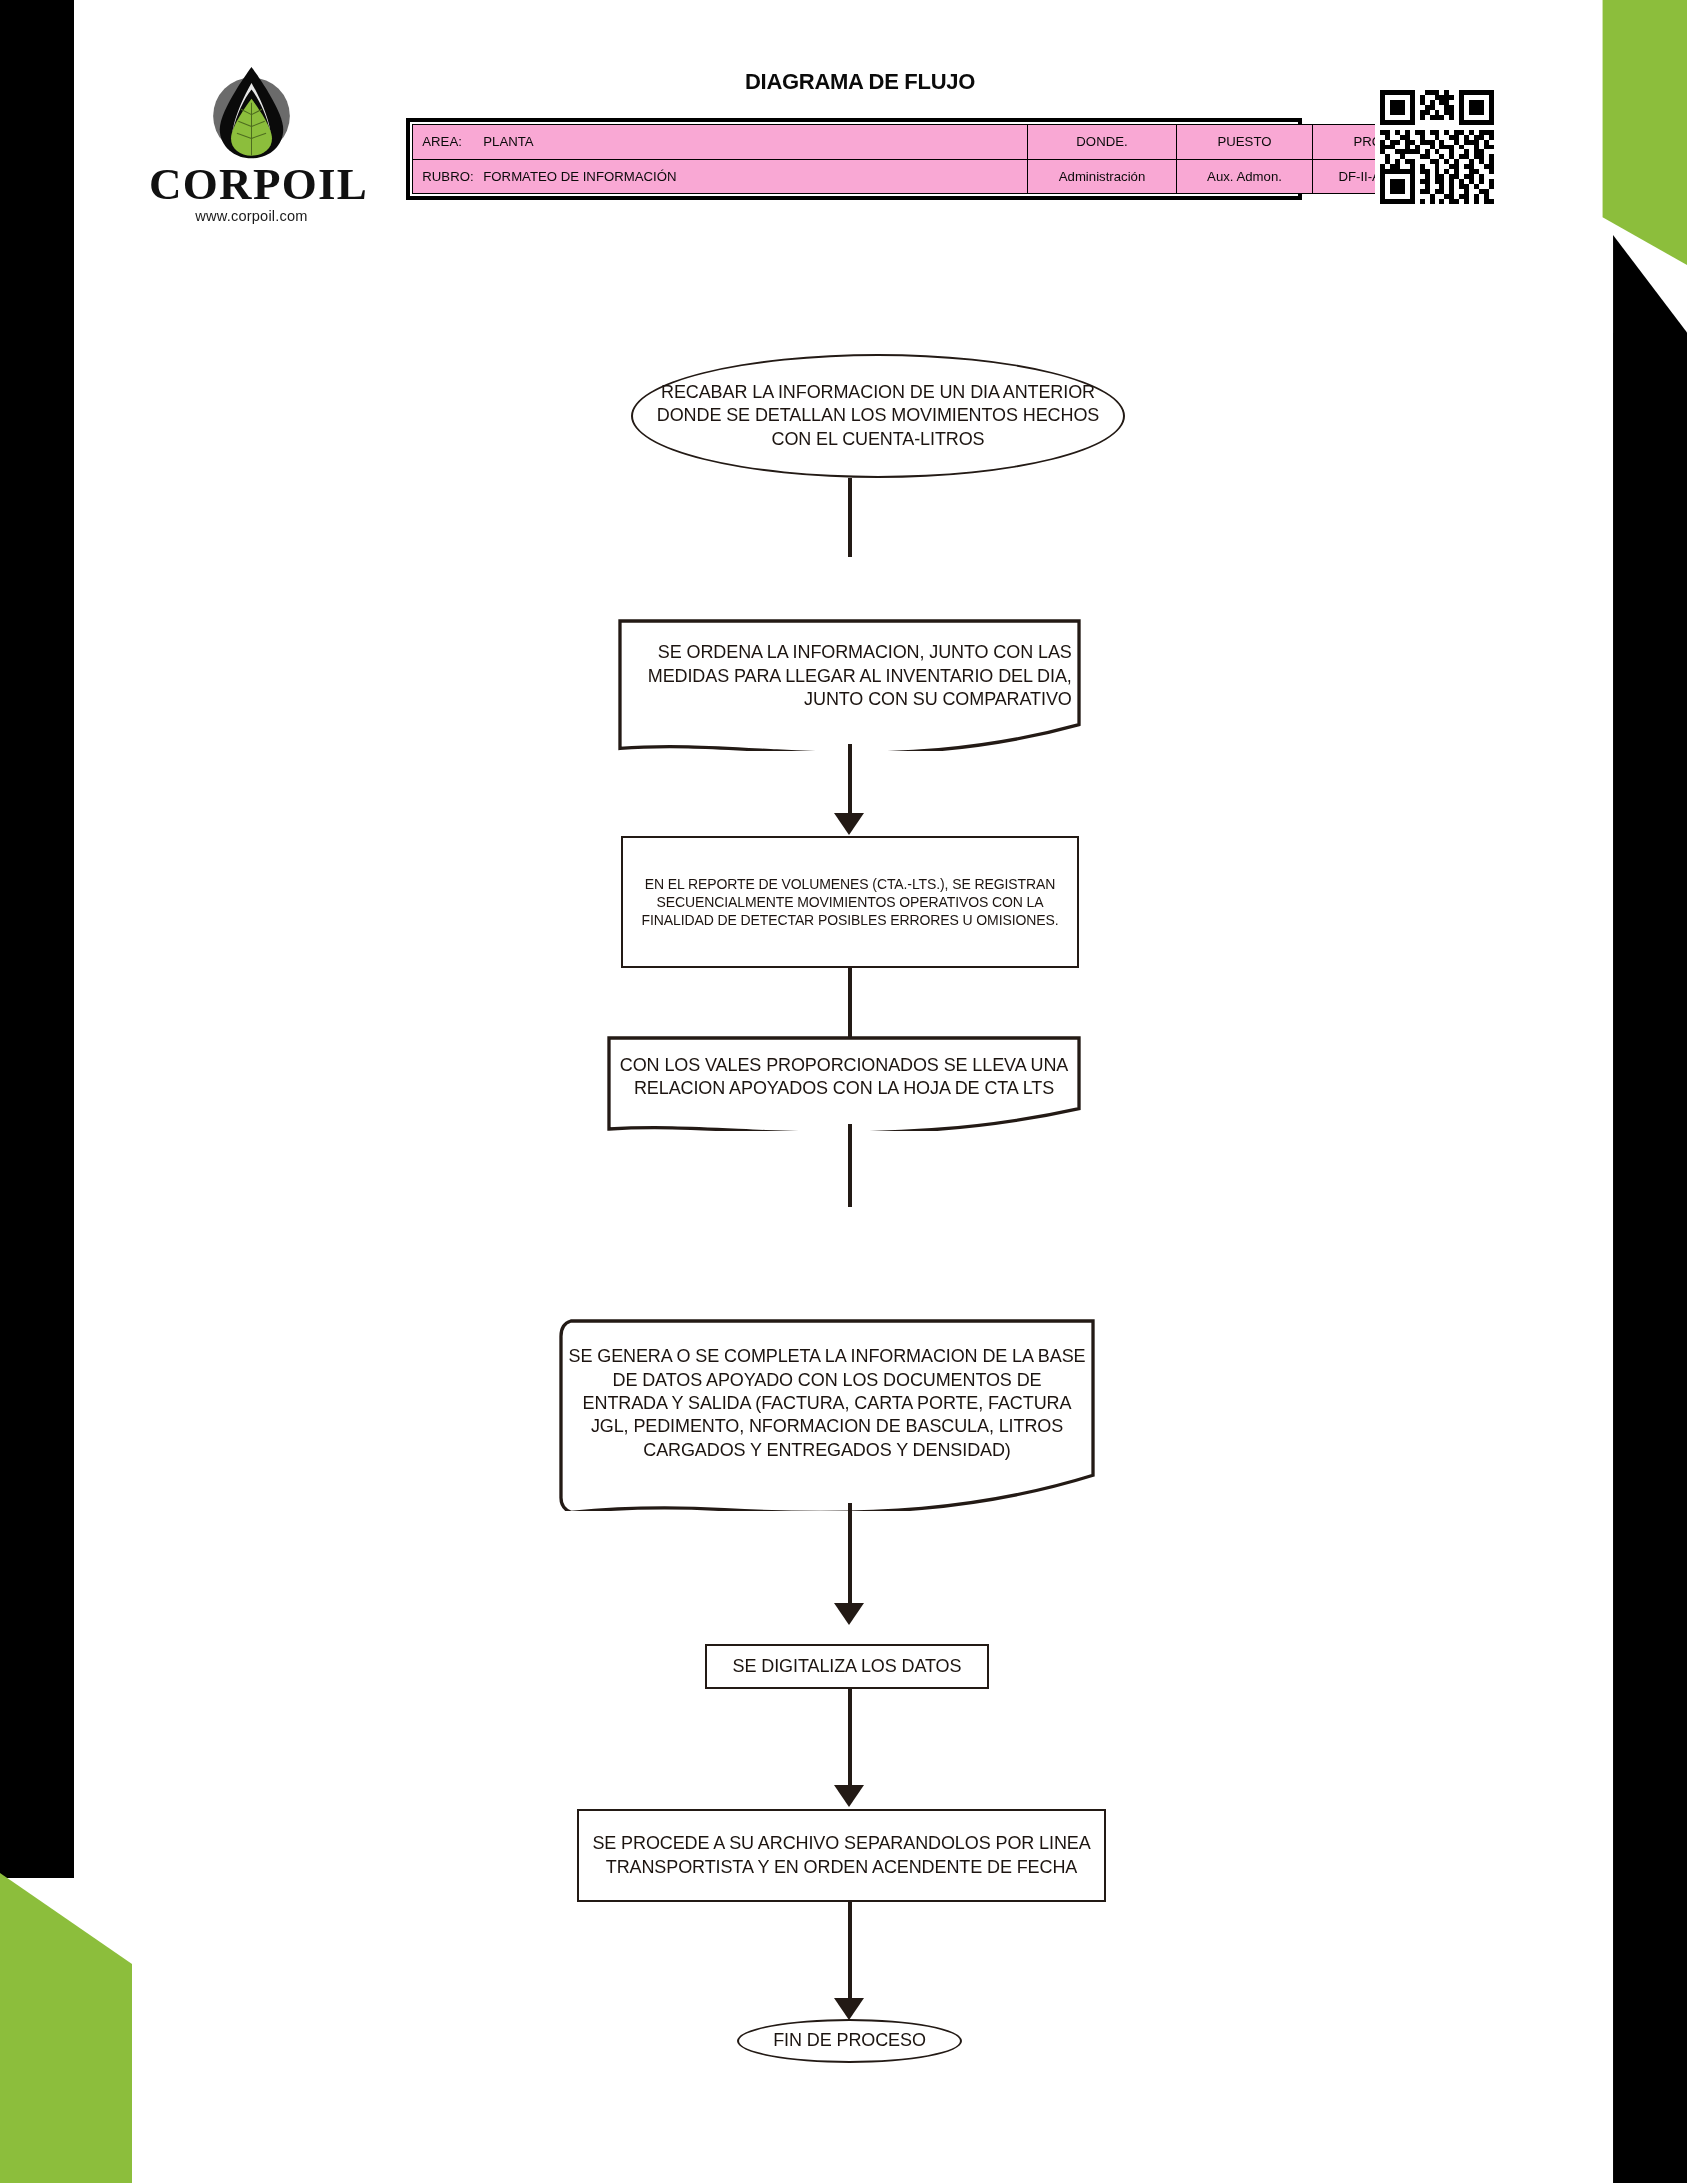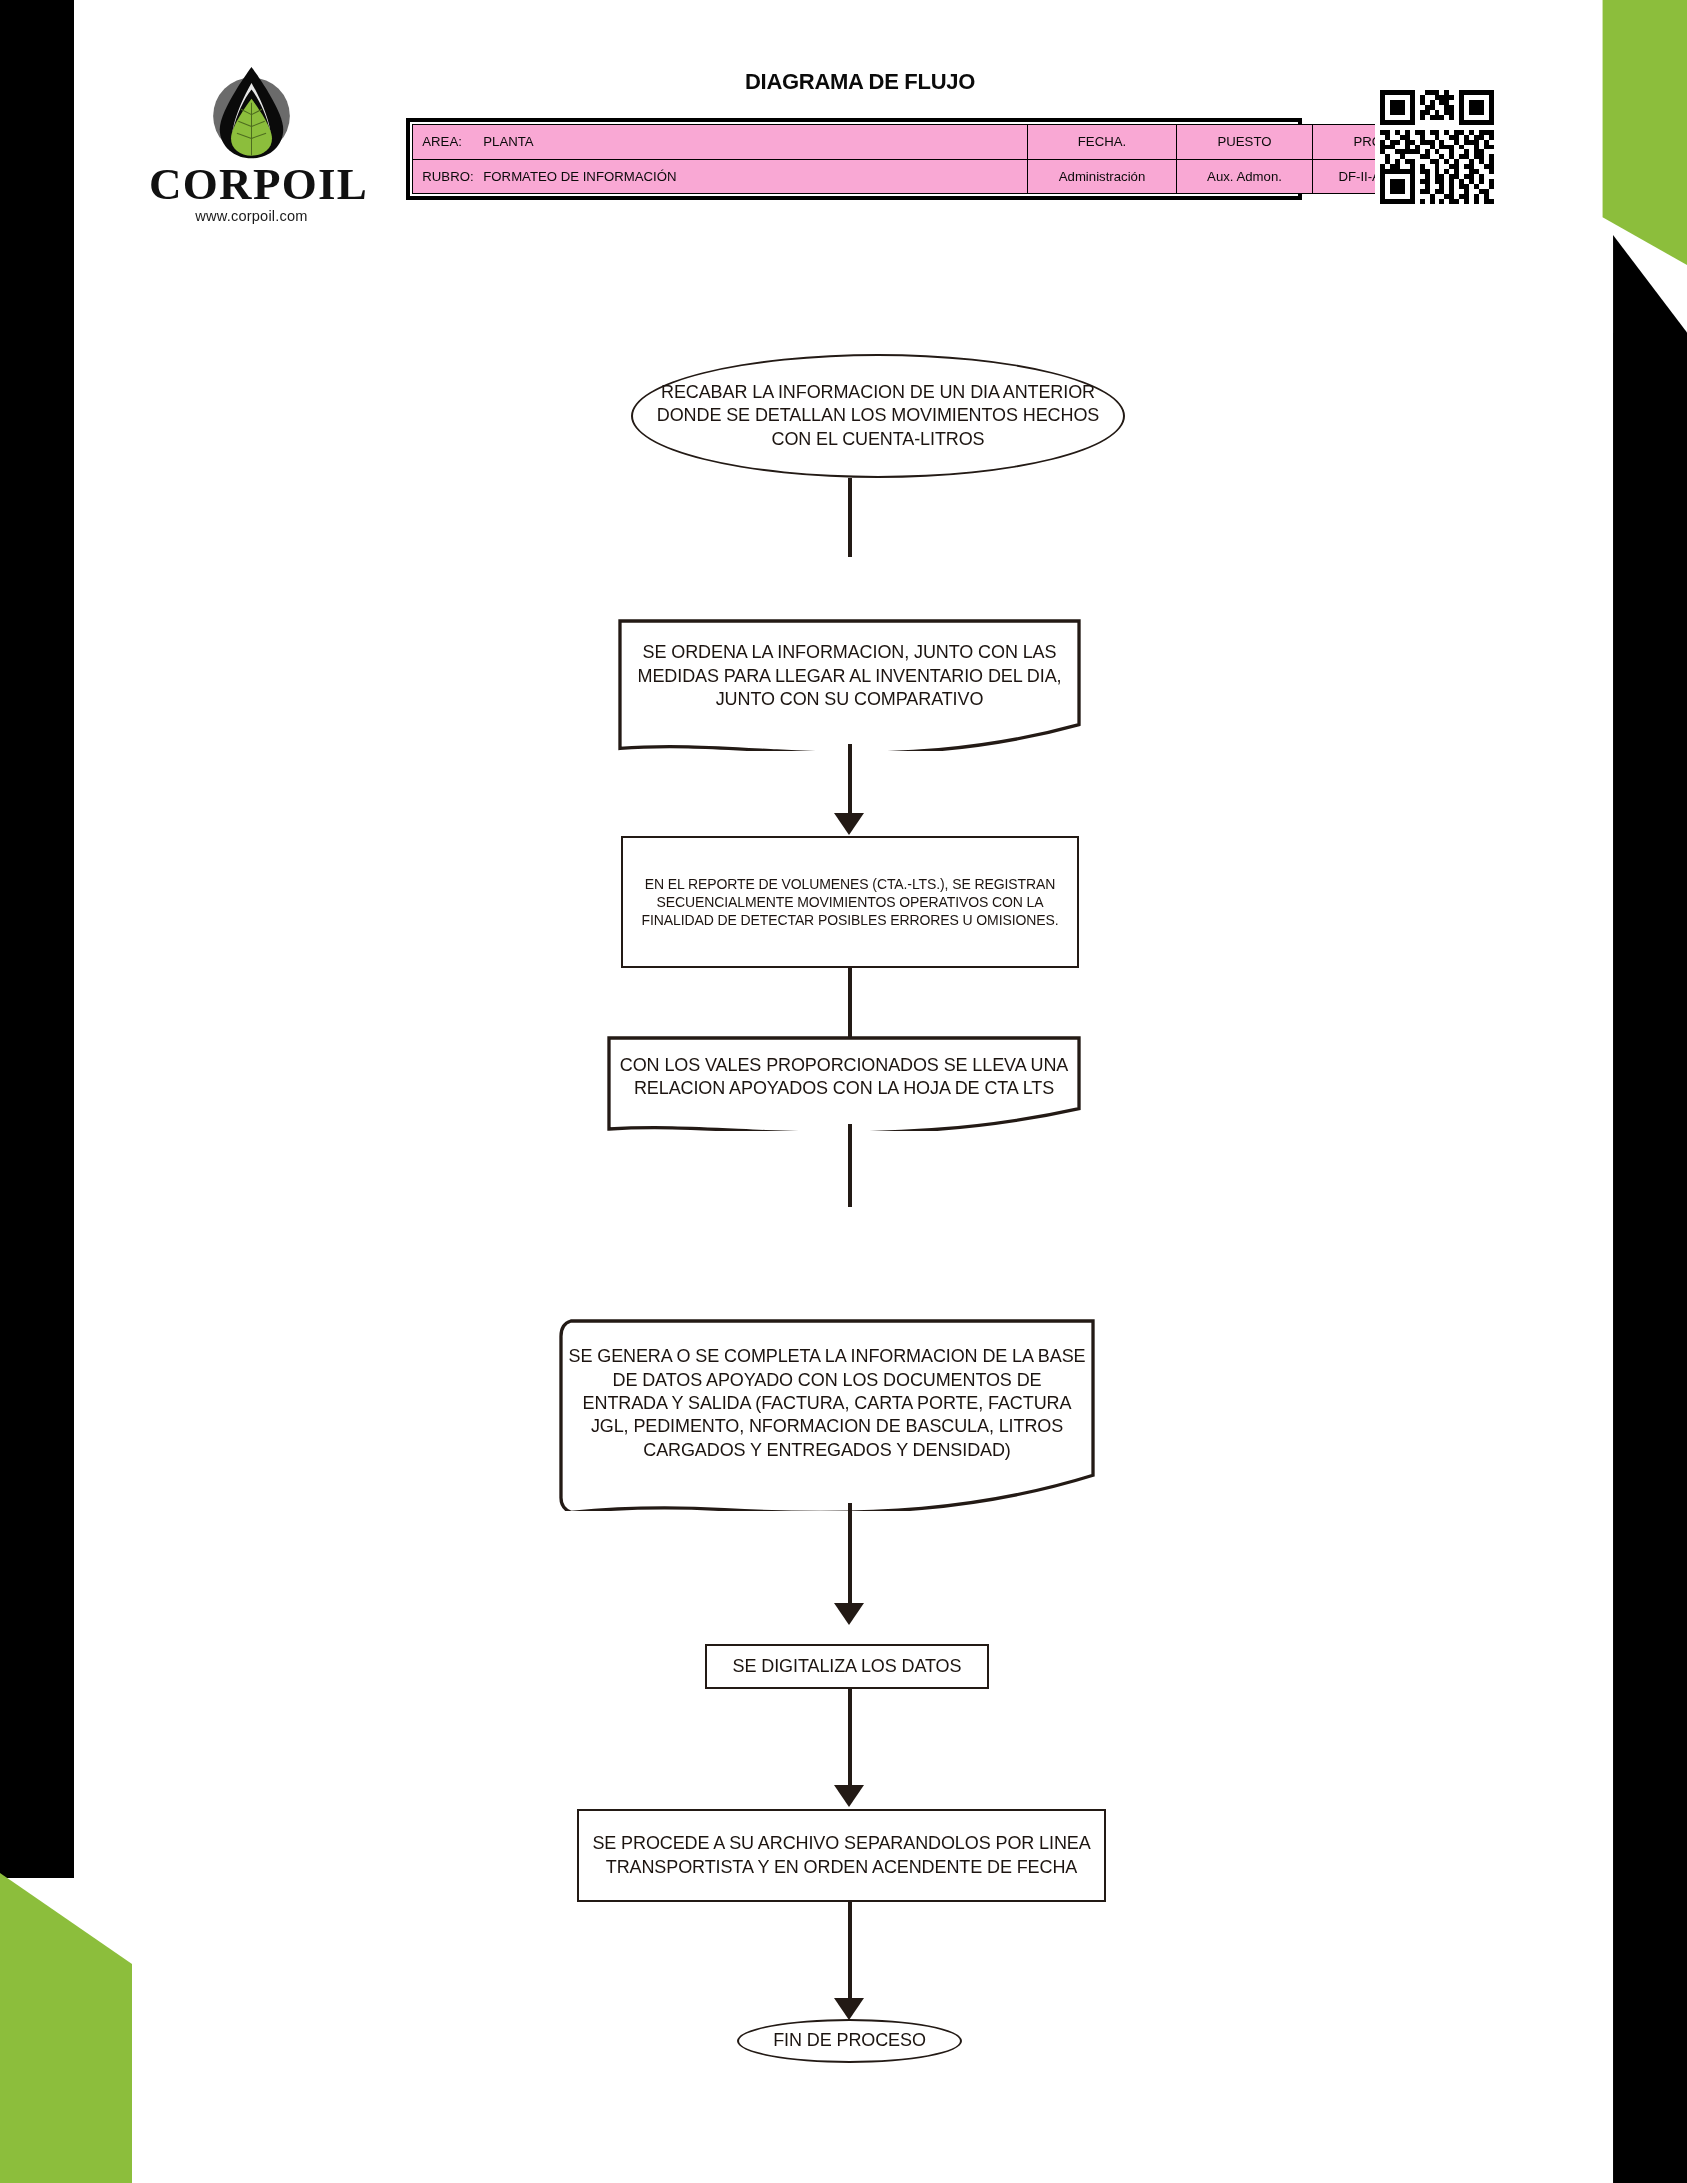--- a/index.html
+++ b/index.html
@@ -182,21 +182,21 @@
       <div id="logo-url">www.corpoil.com</div>
     </div>
 
     <div id="header-table-outer">
       <table id="header-table">
         <tbody>
             <tr>
           <td class="col-label">
             <span class="row-key">AREA:</span><span>PLANTA</span>
           </td>
-          <td class="col-dpto">FECHA.</td>
+          <td class="col-dpto">DONDE.</td>
           <td class="col-pue">PUESTO</td>
           <td class="col-proc">PROCED.</td>
         </tr>
         <tr>
           <td class="col-label">
             <span class="row-key">RUBRO:</span><span>FORMATEO DE INFORMACIÓN</span>
           </td>
           <td class="col-dpto">Administración</td>
           <td class="col-pue">Aux. Admon.</td>
           <td class="col-proc">DF-II-AD-04-01</td>
@@ -356,21 +356,21 @@
       <div class="txt">RECABAR LA INFORMACION DE UN DIA ANTERIOR DONDE SE DETALLAN LOS MOVIMIENTOS HECHOS CON EL CUENTA-LITROS</div>
     </div>
 
     <div class="conn" style="left:848px; top:227px; height:79px;"></div>
     <div class="arrowhead" style="left:834px; top:562px;"></div>
 
     <div class="node docshape" style="left:618px; top:368px; width:463px; height:132px; font-size:18px;">
       <svg viewBox="0 0 700 200" preserveAspectRatio="none" aria-hidden="true">
         <path d="M3 3 H697 V160 C560 198 420 210 240 200 C150 195 80 190 3 196 Z" fill="#ffffff" stroke="#231a15" stroke-width="5"></path>
       </svg>
-      <div class="txt" style="margin-top:-17px;">SE ORDENA LA INFORMACION, JUNTO CON LAS MEDIDAS PARA LLEGAR AL INVENTARIO DEL DIA, JUNTO CON SU COMPARATIVO</div>
+      <div class="txt" style="margin-top:-17px;text-align:right;">SE ORDENA LA INFORMACION, JUNTO CON LAS MEDIDAS PARA LLEGAR AL INVENTARIO DEL DIA, JUNTO CON SU COMPARATIVO</div>
     </div>
 
     <div class="conn" style="left:848px; top:493px; height:76px;"></div>
 
     <div class="node rect" style="left:621px; top:585px; width:458px; height:132px; font-size:14px;">
       <div class="txt">EN EL REPORTE DE VOLUMENES (CTA.-LTS.), SE REGISTRAN SECUENCIALMENTE MOVIMIENTOS OPERATIVOS CON LA FINALIDAD DE DETECTAR POSIBLES ERRORES U OMISIONES.</div>
     </div>
 
     <div class="conn" style="left:848px; top:717px; height:73px;"></div>
     <div class="arrowhead" style="left:834px; top:1073px;"></div>

